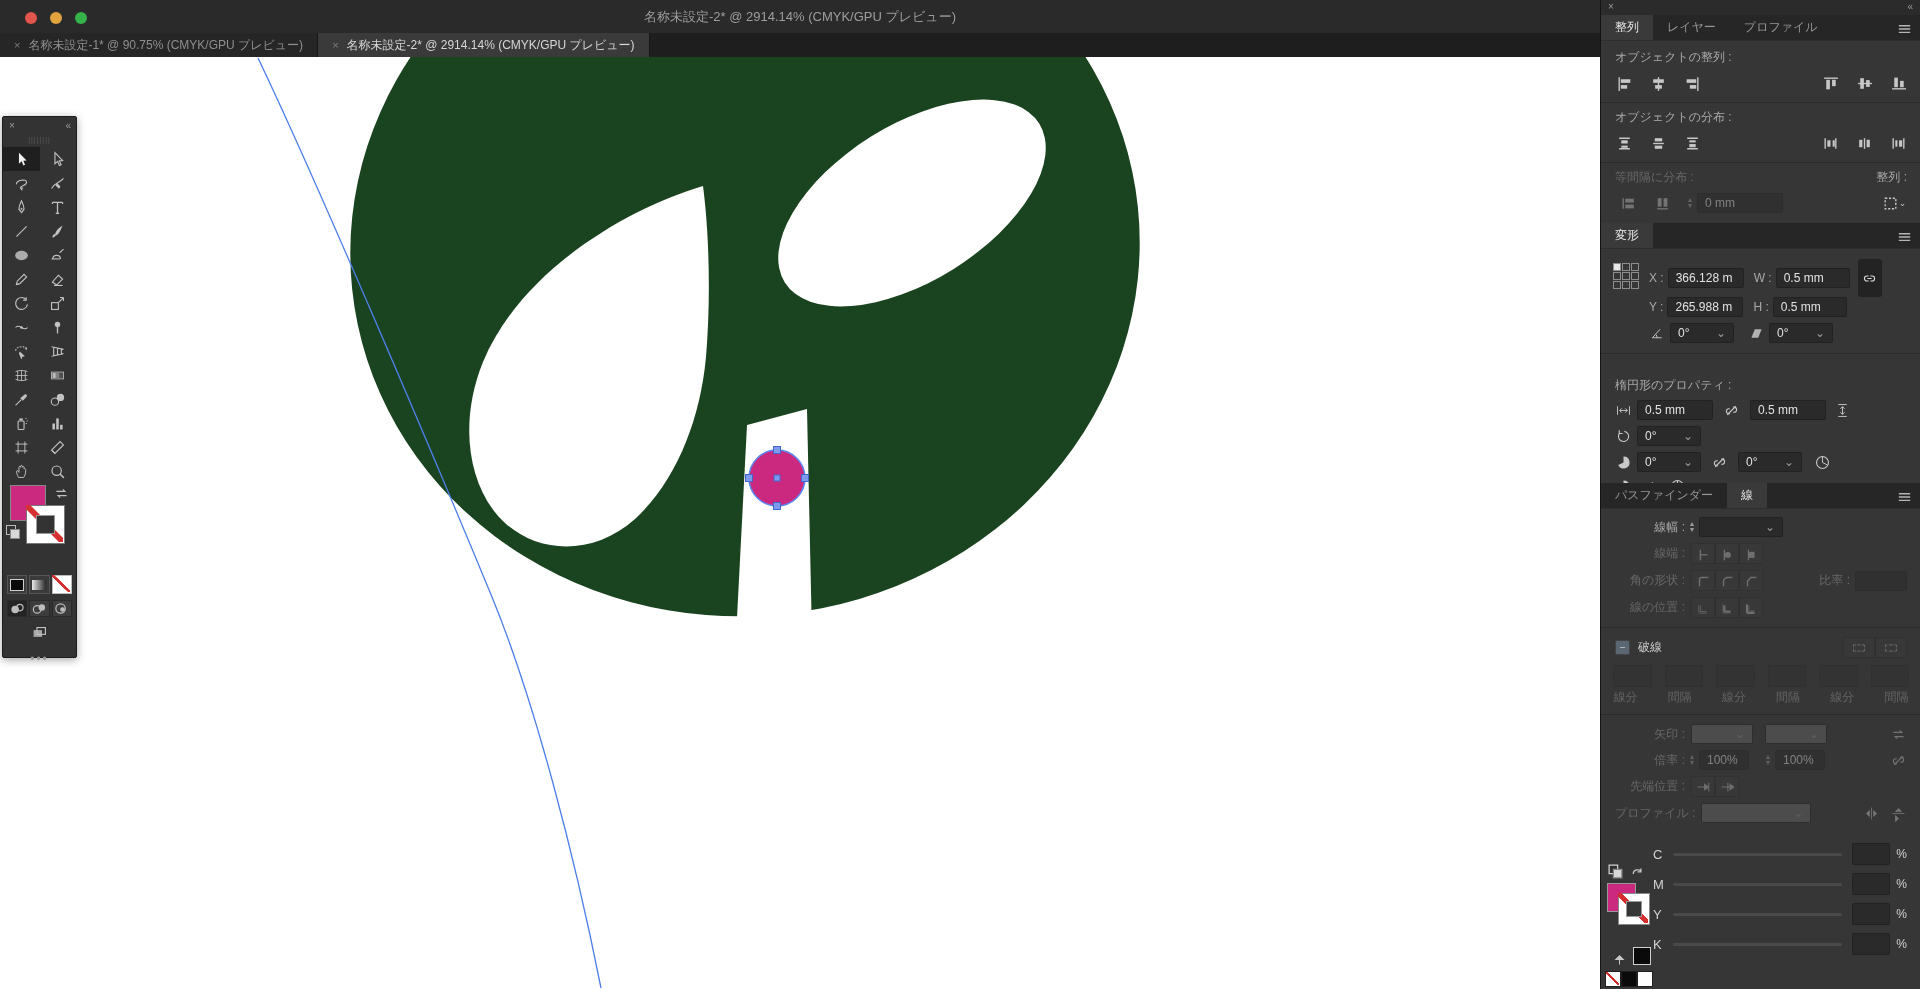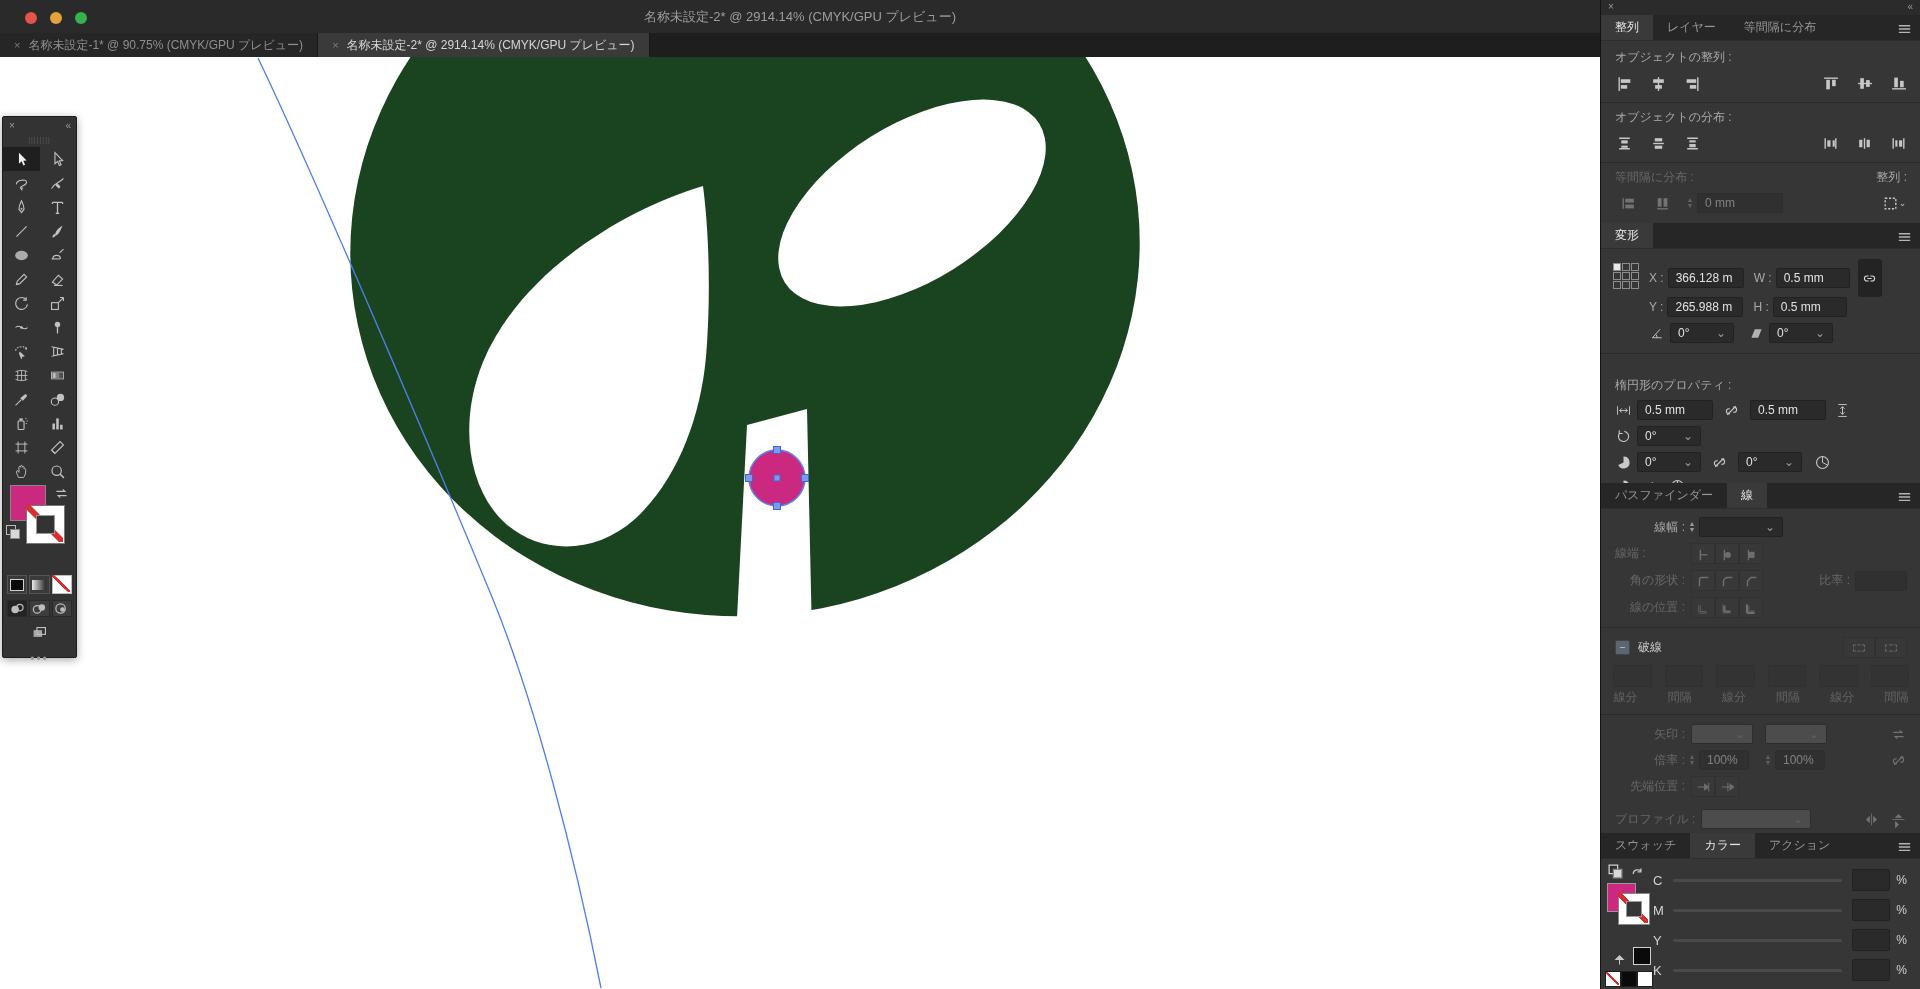--- a/index.html
+++ b/index.html
@@ -388,21 +388,21 @@
 <div id="rpanel" class="abs">
 
   <div class="grp" style="top:0;height:223px;">
     <div class="ghead">
       <span style="position:absolute;left:7px;top:1px;">×</span>
       <span style="position:absolute;right:8px;top:1px;">«</span>
     </div>
     <div class="ptabs" id="align-tabs">
         <div class="ptab active">整列</div>
         <div class="ptab">レイヤー</div>
-        <div class="ptab">等間隔に分布</div>
+        <div class="ptab">プロファイル</div>
         <i class="pmenu">
           <svg viewBox="0 0 18 18" width="17" height="17" fill="none" stroke="currentColor" stroke-width="1.3">
             <path d="M3 5 h12 M3 8.5 h12 M3 12 h12" stroke-width="1.4"></path>
           </svg>
         </i>
       </div>
     <div class="sec-label">オブジェクトの整列 :</div>
     <div class="icon-row">
       <span class="ib">
           <i>
@@ -718,21 +718,21 @@
       <span class="stepper">
           <span>▲</span>
           <span>▼</span>
         </span>
       <span class="fld dd" style="width:84px;">
           <span></span>
           <span class="chv">⌄</span>
         </span>
     </div>
     <div class="frow dim">
-      <span class="flabel" style="width:70px;">線端 :</span>
+      <span class="flabel" style="width:70px;text-align:right;">線端 :</span>
       <span class="btn3" style="margin-left:6px;">
         <span class="b">
             <i>
               <svg viewBox="0 0 16 16" width="17" height="17" fill="none" stroke="currentColor" stroke-width="1.3">
                 <path d="M5 3 v12 M5 9 h8" stroke-width="1.6"></path>
               </svg>
             </i>
           </span>
         <span class="b">
             <i>
@@ -899,51 +899,41 @@
         <span class="b">
             <i>
               <svg viewBox="0 0 16 16" width="17" height="17" fill="none" stroke="currentColor" stroke-width="1.3">
                 <path d="M2 8 h9.5 M11.5 5 l4 3 -4 3 Z" fill="currentColor"></path>
                 <path d="M9 3 v10" stroke-width="1.1"></path>
               </svg>
             </i>
           </span>
       </span>
     </div>
-    <div class="frow dim" style="margin-top:6px;">
+    <div class="frow dim" style="">
       <span class="flabel">プロファイル :</span>
       <span class="fld dd" style="width:110px;margin-left:6px;background:#6b6b6b;">
           <span></span>
           <span class="chv">⌄</span>
         </span>
       <span class="spacer"></span>
       <i>
           <svg viewBox="0 0 20 20" width="17" height="17" fill="none" stroke="currentColor" stroke-width="1.3">
             <path d="M10 3 v14 M7.5 6.5 L4 10 l3.5 3.5 Z M12.5 6.5 L16 10 l-3.5 3.5 Z" fill="currentColor" stroke-width="1"></path>
           </svg>
         </i>
       <i style="margin-left:10px;">
           <svg viewBox="0 0 20 20" width="17" height="17" fill="none" stroke="currentColor" stroke-width="1.3">
             <path d="M3 10 h14 M6.5 7.5 L10 4 l3.5 3.5 Z M6.5 12.5 L10 16 l-3.5 3.5 Z" fill="currentColor" stroke-width="1"></path>
           </svg>
         </i>
     </div>
   </div>
 
   <div class="grp" style="top:833px;height:156px;">
-    <div class="ptabs" id="color-tabs">
-        <div class="ptab">スウォッチ</div>
-        <div class="ptab active">カラー</div>
-        <div class="ptab">アクション</div>
-        <i class="pmenu">
-          <svg viewBox="0 0 18 18" width="17" height="17" fill="none" stroke="currentColor" stroke-width="1.3">
-            <path d="M3 5 h12 M3 8.5 h12 M3 12 h12" stroke-width="1.4"></path>
-          </svg>
-        </i>
-      </div>
     <div id="col-ind">
       <i style="position:absolute;left:0;top:0;">
           <svg viewBox="0 0 16 16" width="17" height="17" fill="none" stroke="currentColor" stroke-width="1.3">
             <rect x="2" y="2" width="8" height="8" fill="#2f2f2f" stroke="#cfcfcf" stroke-width="1.2"></rect>
             <rect x="6" y="6" width="8" height="8" fill="#d8d8d8" stroke="#888" stroke-width="1.2"></rect>
           </svg>
         </i>
       <i style="position:absolute;left:22px;top:0;">
           <svg viewBox="0 0 20 20" width="17" height="17" fill="none" stroke="currentColor" stroke-width="1.3">
             <path d="M5 13 C5 7 13 7 14 10 M14 6.5 v4 h-4" stroke-width="1.5"></path>

